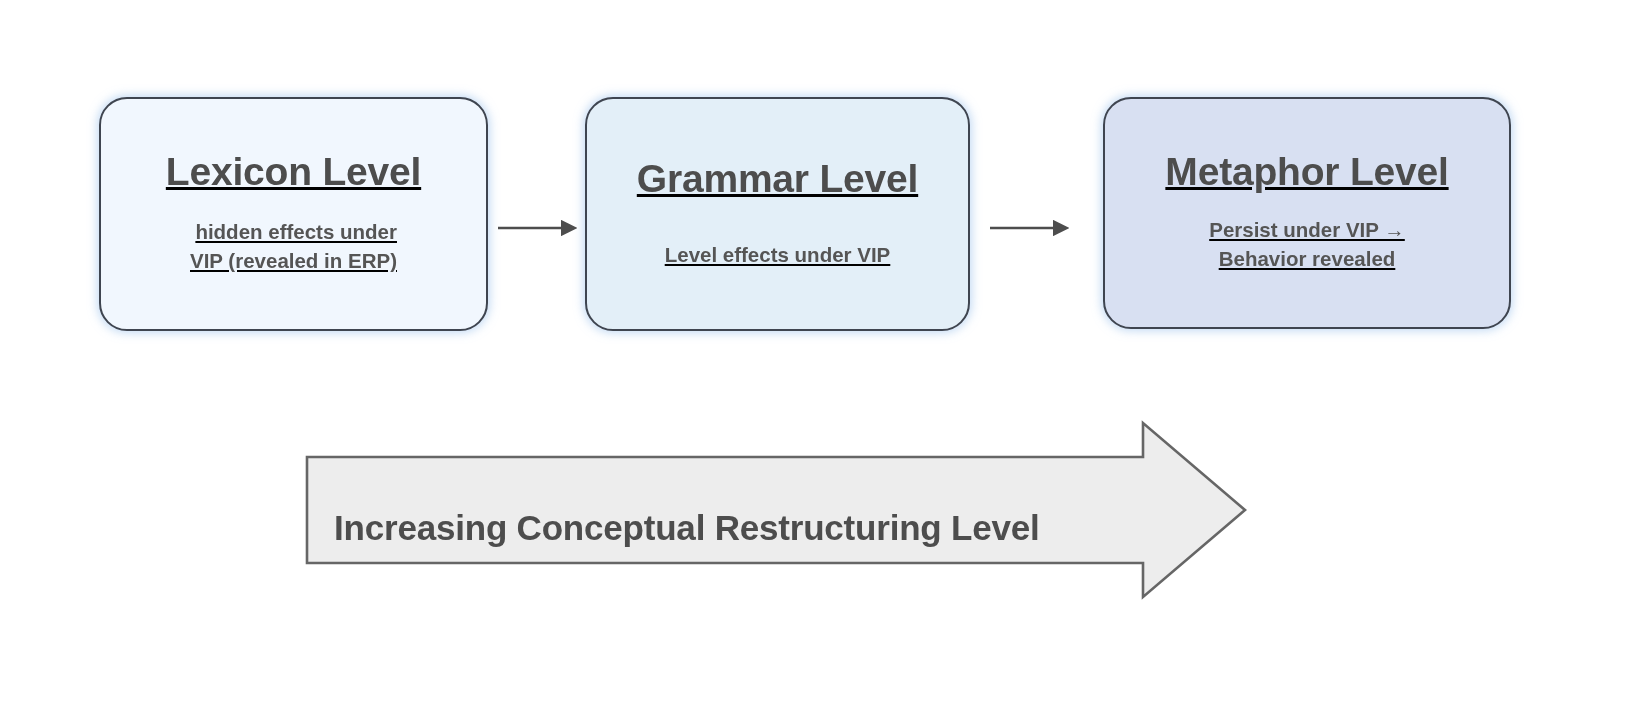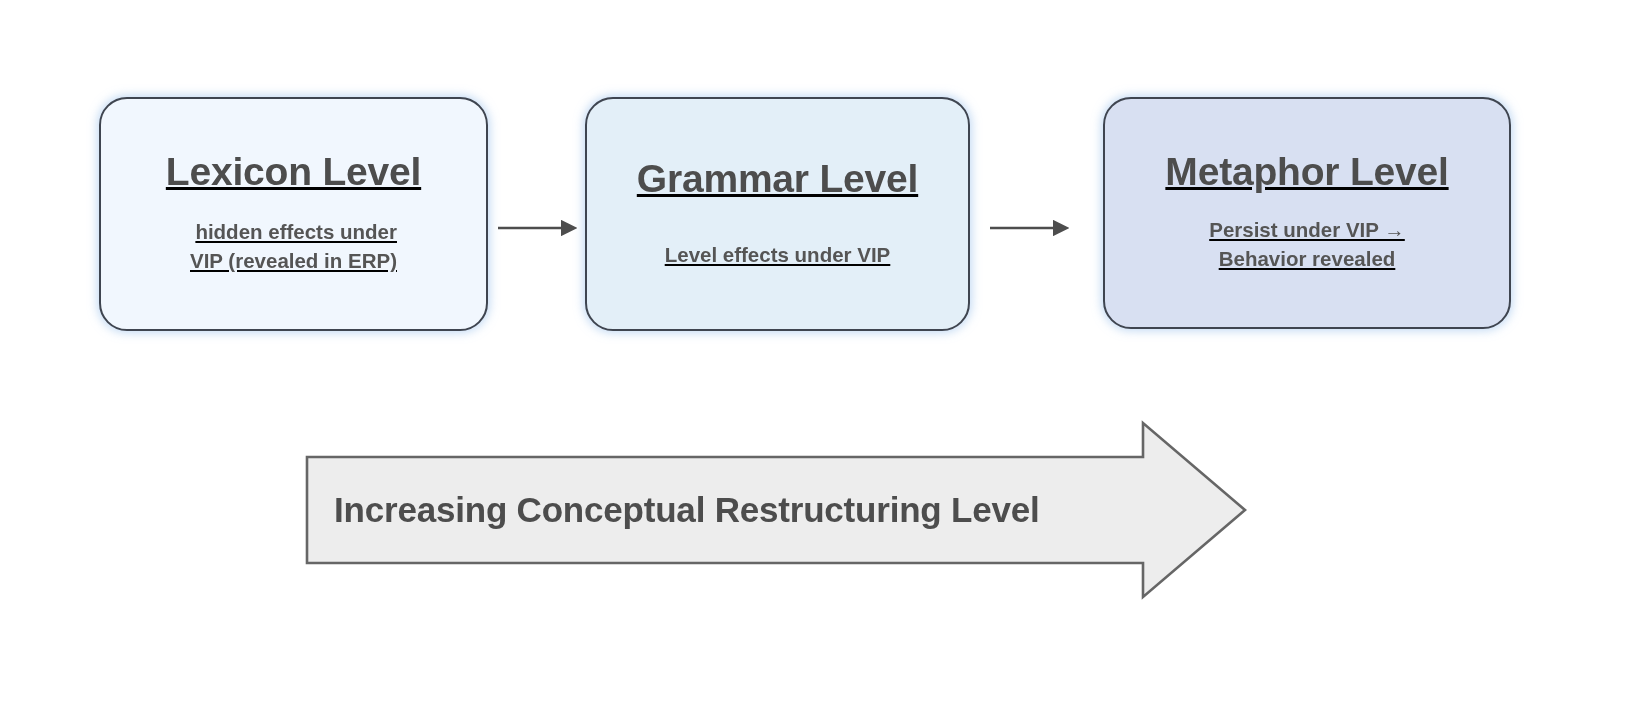--- a/index.html
+++ b/index.html
@@ -82,21 +82,21 @@
   #banner-arrow {
     position: absolute;
     left: 296px;
     top: 412px;
     width: 960px;
     height: 196px;
   }
   #banner-label {
     position: absolute;
     left: 296px;
-    top: 412px;
+    top: 430px;
     width: 900px;
     height: 196px;
     display: flex;
     align-items: center;
     justify-content: flex-start;
     padding-left: 38px;
     box-sizing: border-box;
     color: #4d4d4d;
     font-size: 35px;
     font-weight: bold;

